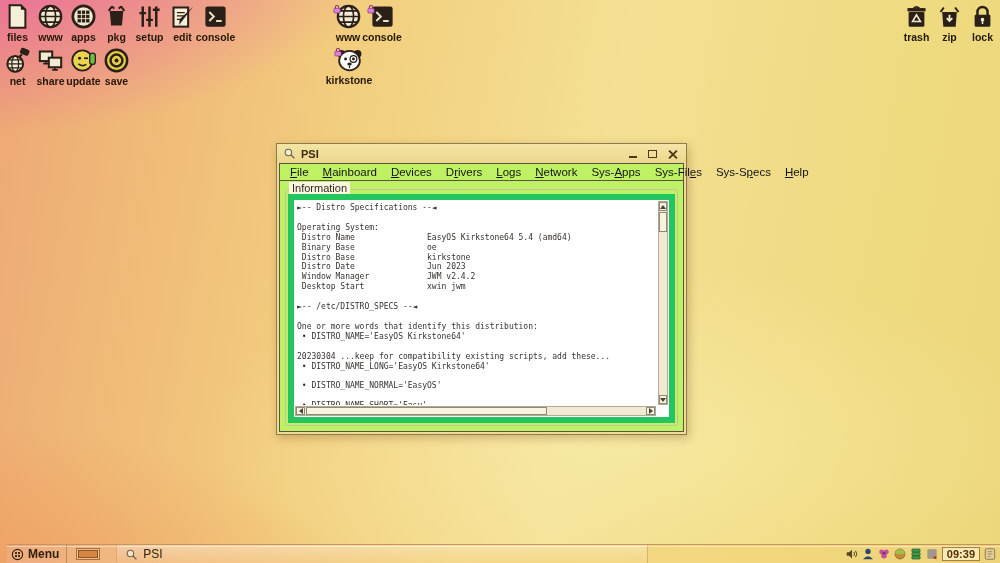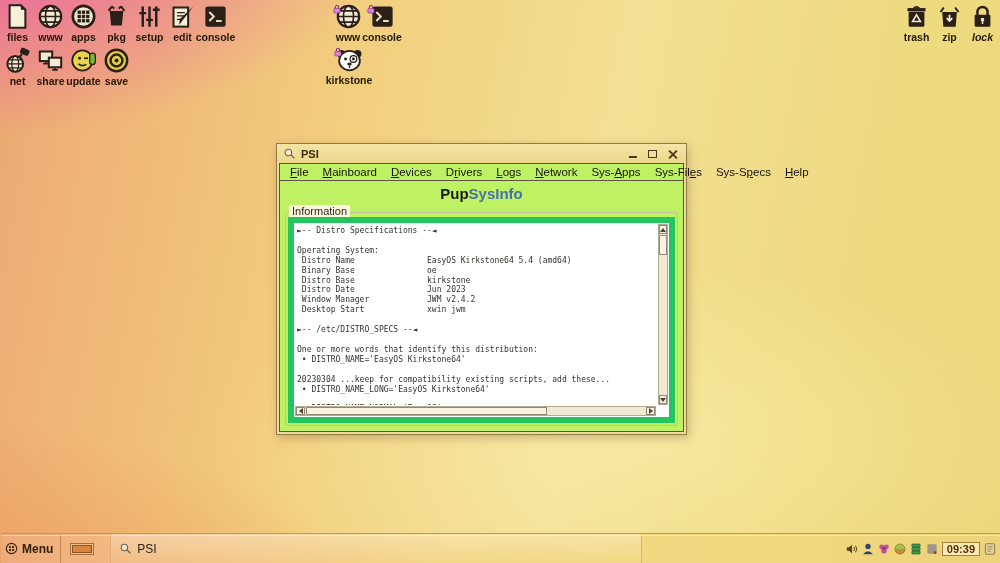--- a/index.html
+++ b/index.html
@@ -62,21 +62,21 @@
   .hscroll .sb-btn { top:0; bottom:0; width:9px; }
   .hscroll .sb-left { left:0; } .hscroll .sb-right { right:0; }
   .tri-up { width:0; height:0; border-left:3px solid transparent; border-right:3px solid transparent; border-bottom:4px solid #4a463c; }
   .tri-down { width:0; height:0; border-left:3px solid transparent; border-right:3px solid transparent; border-top:4px solid #4a463c; }
   .tri-left { width:0; height:0; border-top:3px solid transparent; border-bottom:3px solid transparent; border-right:4px solid #4a463c; }
   .tri-right { width:0; height:0; border-top:3px solid transparent; border-bottom:3px solid transparent; border-left:4px solid #4a463c; }
   .v-thumb { position:absolute; left:0; right:0; top:10px; height:20px; background:#f8f3df; border:1px solid #8f8976; }
   .h-thumb { position:absolute; top:0; bottom:0; left:10px; width:67%; background:#f8f3df; border:1px solid #8f8976; }
 
   
-  #taskbar { position:absolute; left:1px; right:0; bottom:0; height:30px;
+  #taskbar { position:absolute; left:7px; right:0; bottom:0; height:19px;
     background:linear-gradient(to right, #efaa7c 0%, #f2c183 18%, #f4d684 45%, #f1d87e 75%, #ecd279 100%);
     border-top:1px solid #c9945c; display:flex; align-items:center;justify-content:flex-end; }
   #taskbar::before { content:""; position:absolute; left:0; right:0; top:1px; height:1px; background:rgba(255,255,255,.45); }
   .menu-btn { display:flex; align-items:center; gap:4px; padding:0 7px 0 4px; height:100%; cursor:pointer;
     border-right:1px solid #c08a55; font-size:12px; font-weight:bold; color:#32210d; }
   .pager { width:24px; height:12px; margin:0 16px 0 9px; background:#f1bd8d; border:1px solid #a86e3b; padding:1px; cursor:pointer; }
   .pager-cell { width:100%; height:100%; background:#d8853f; border:1px solid #8a5526; }
   .task-btn { width:532px; height:100%; display:flex; align-items:center; gap:5px; padding:0 8px; cursor:pointer;
     background:linear-gradient(rgba(255,255,255,.28), rgba(255,255,255,.04));
     border-left:1px solid #dcae74; border-right:1px solid #dcae74;
@@ -350,21 +350,21 @@
               <use href="#sym-trash"></use>
             </svg></div>
           <div class="icon-label">trash</div>
         </div>
         <div class="icon-cell" style="width: 33px;">
           <div class="icon-img"><svg width="27" height="27">
               <use href="#sym-zip"></use>
             </svg></div>
           <div class="icon-label">zip</div>
         </div>
-        <div class="icon-cell" style="width: 33px; font-style: italic;">
+        <div class="icon-cell" style="width: 33px;">
           <div class="icon-img"><svg width="27" height="27">
               <use href="#sym-lock"></use>
             </svg></div>
           <div class="icon-label">lock</div>
         </div>
       </div>
     </div>
 
   <div id="window">
     <div class="titlebar">
@@ -390,23 +390,20 @@
           <div class="menu-item"><u>D</u>evices</div>
           <div class="menu-item">D<u>r</u>ivers</div>
           <div class="menu-item"><u>L</u>ogs</div>
           <div class="menu-item"><u>N</u>etwork</div>
           <div class="menu-item">Sys-<u>A</u>pps</div>
           <div class="menu-item">Sys-Fil<u>e</u>s</div>
           <div class="menu-item">Sys-S<u>p</u>ecs</div>
           <div class="menu-item"><u>H</u>elp</div>
         </div>
 
-      <div class="heading">
-        <span id="heading-pup" style="color: rgb(27, 27, 27);">Pup</span><span id="heading-sysinfo" style="color: rgb(74, 111, 174);">SysInfo</span>
-      </div>
 
       <div class="groupbox">
         <span class="group-label">Information</span>
 
         <div class="textarea">
           <pre id="content-pre">►-- Distro Specifications --◄
 
 Operating System:
  Distro Name               EasyOS Kirkstone64 5.4 (amd64)
  Binary Base               oe

